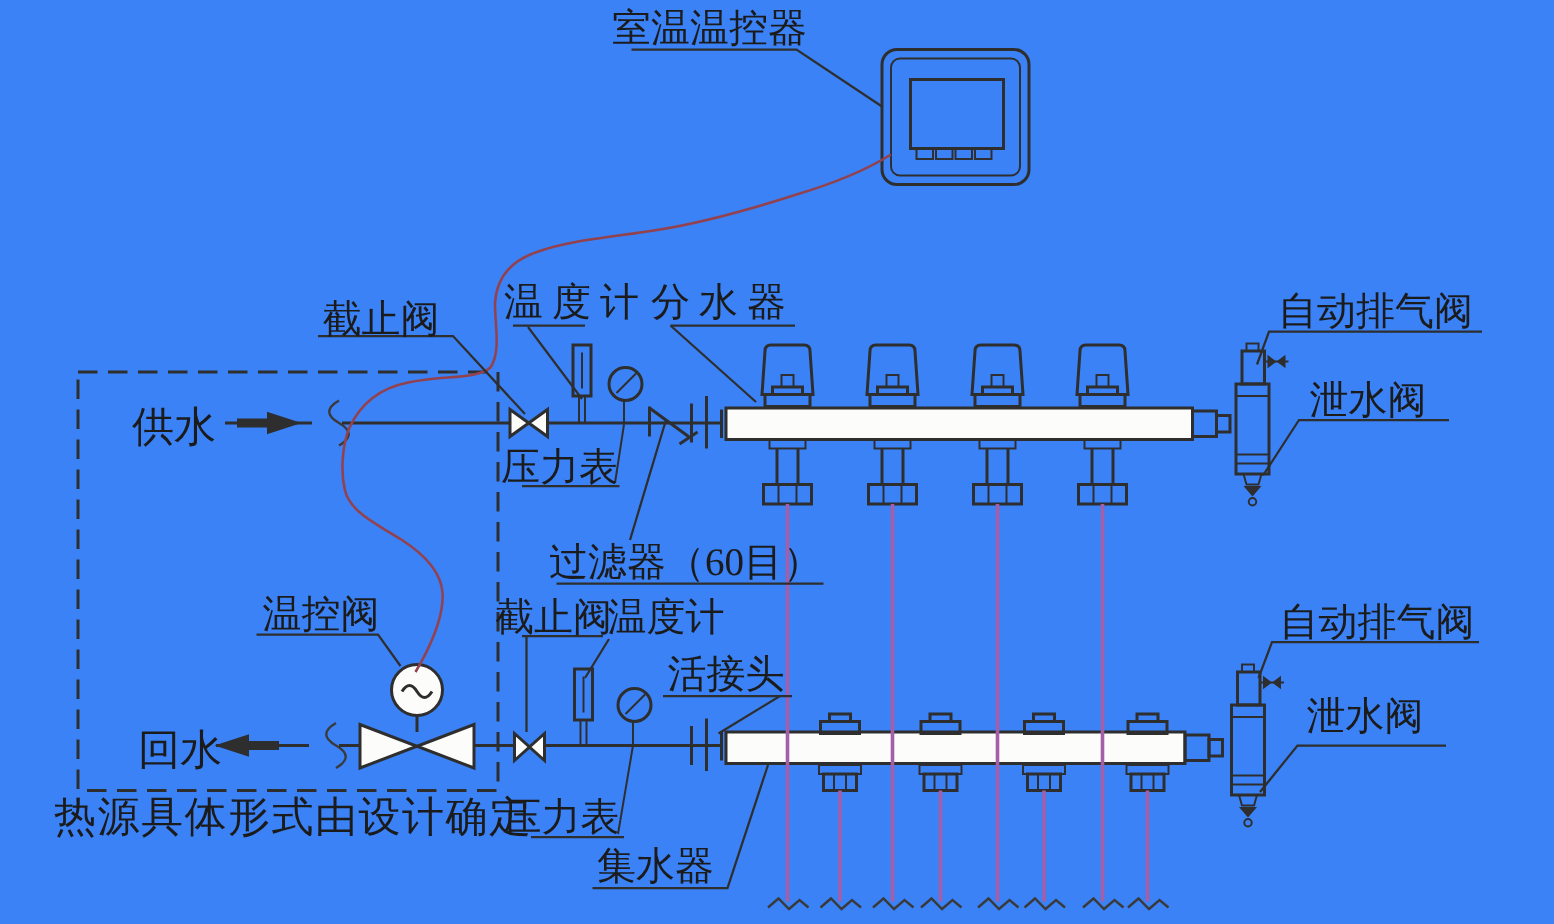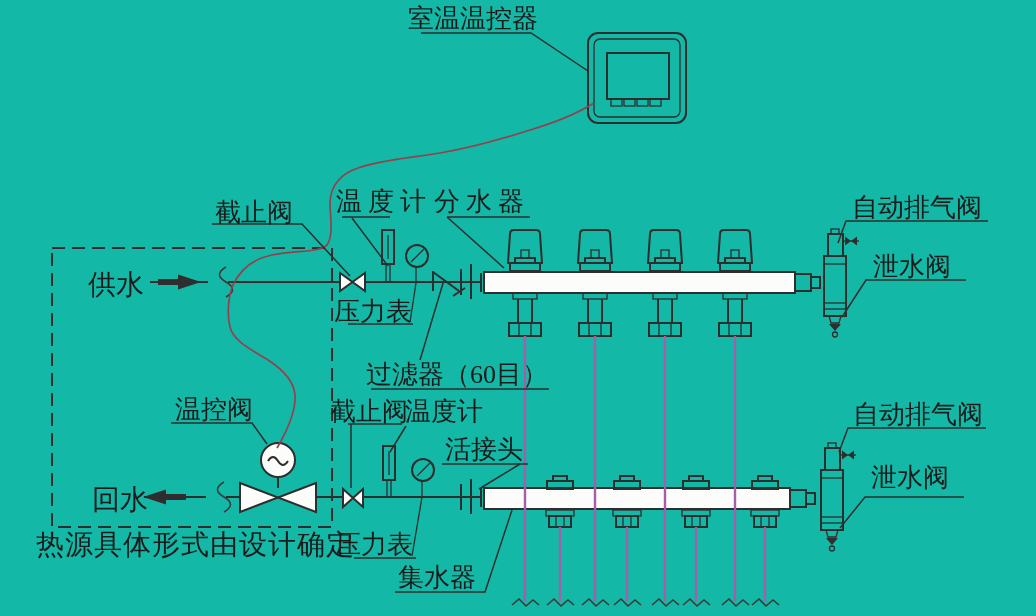--- a/index.html
+++ b/index.html
@@ -1,18 +1,18 @@
 <!DOCTYPE html>
 <html><head>
 <meta charset="utf-8">
 <style>
   html,body{margin:0;padding:0;background:#e8e8e8;}
   .stage{
     position:relative;width:1036px;height:616px;margin:0 auto;
-    background:#14b8a6;overflow:hidden;
+    background:#3b82f6;overflow:hidden;
     font-family:"Liberation Serif","DejaVu Serif",serif;
   }
   svg{display:block}
   .ln{stroke:#2e2e2e;fill:none;stroke-width:2;}
   .thin{stroke:#2e2e2e;fill:none;stroke-width:1.3;}
   .lead{stroke:#2e2e2e;fill:none;stroke-width:1.5;}
   .fillshape{fill:#2e2e2e;stroke:none;}
   .whitefill{fill:#fcfcfb;stroke:#2e2e2e;stroke-width:2;}
   .loop{stroke:#a35fa8;stroke-width:2.4;fill:none;}
   .wire{stroke:#93424d;stroke-width:1.7;fill:none;}

